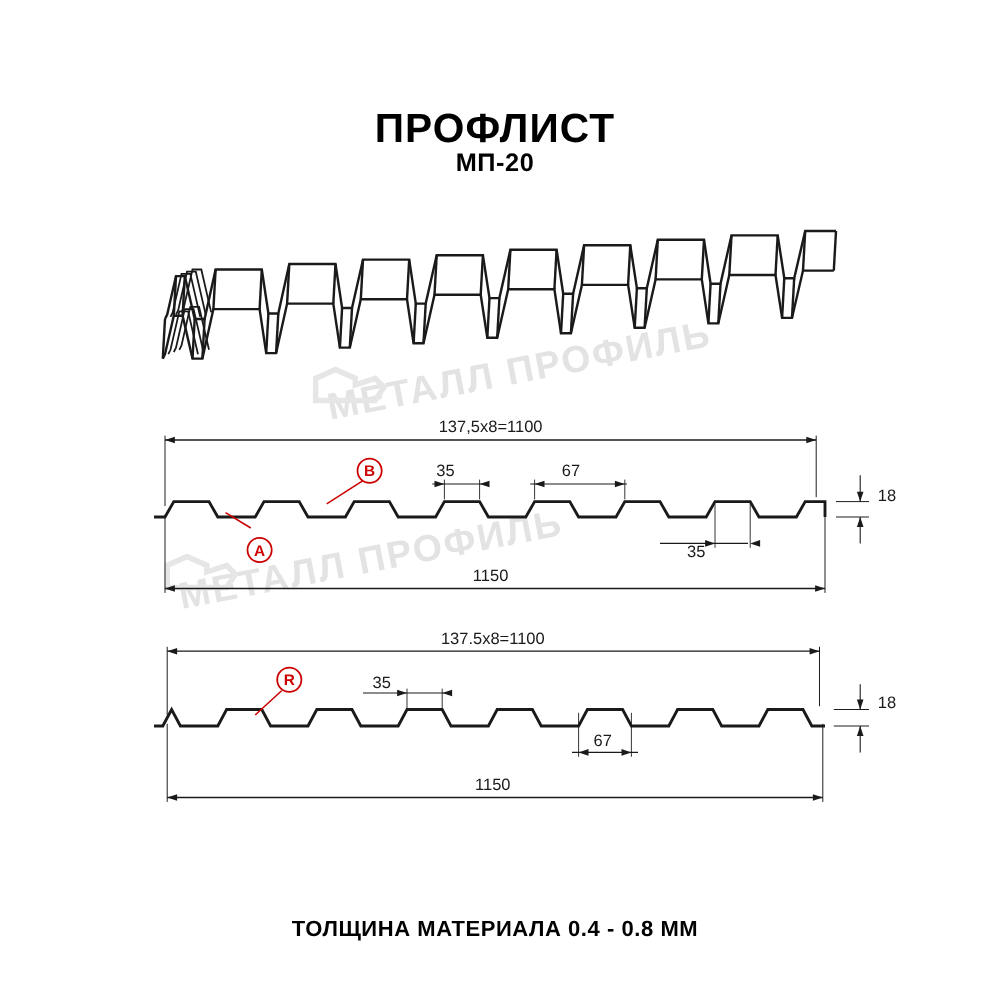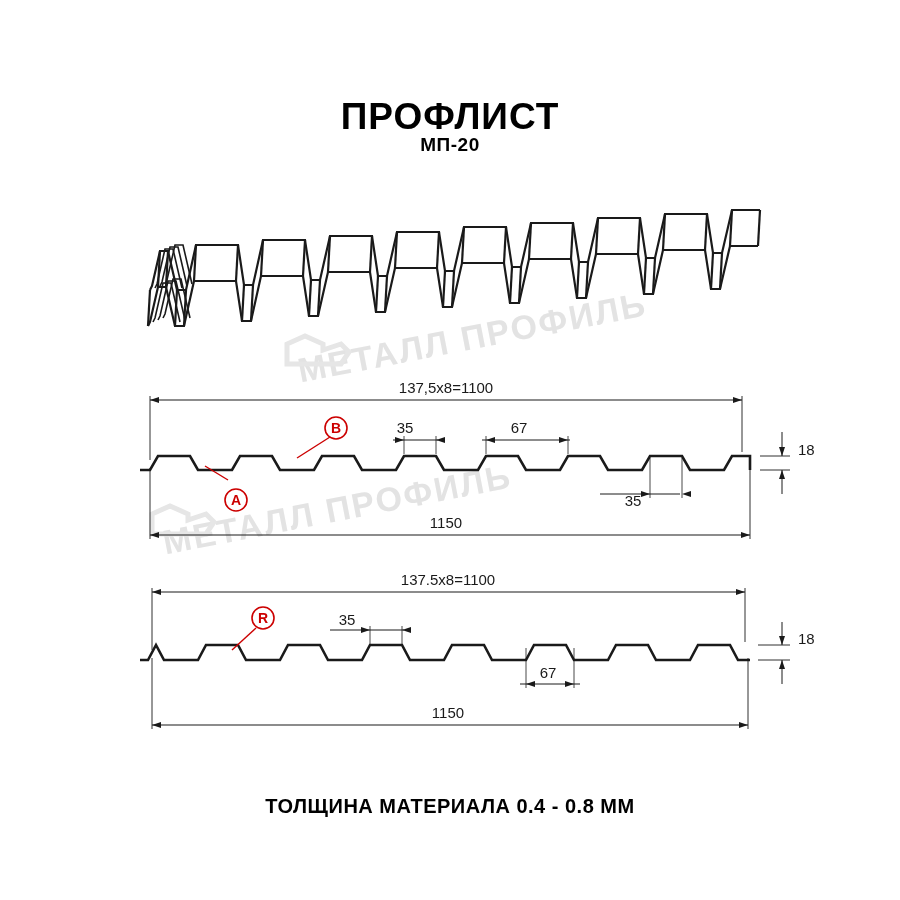--- a/index.html
+++ b/index.html
@@ -29,32 +29,32 @@
     font-weight: bold;
     letter-spacing: 1px;
     top: 84px;
     color: #000;
     margin-top: 12px;
   }
   .subtitle {
     position: absolute;
     width: 100%;
     text-align: center;
-    font-size: 19px;
+    font-size: 23px;
     font-weight: bold;
     top: 134px;
     letter-spacing: 0.5px;
   }
   .footer {
     position: absolute;
     width: 100%;
     text-align: center;
     font-size: 20px;
     font-weight: bold;
-    top: 795px;
+    top: 834px;
     letter-spacing: 0.5px;
   }
   .wm {
     position: absolute;
     font-size: 34px;
     font-weight: bold;
     color: #e3e3e3;
     letter-spacing: 2px;
     transform: rotate(-11deg);
     white-space: nowrap;

